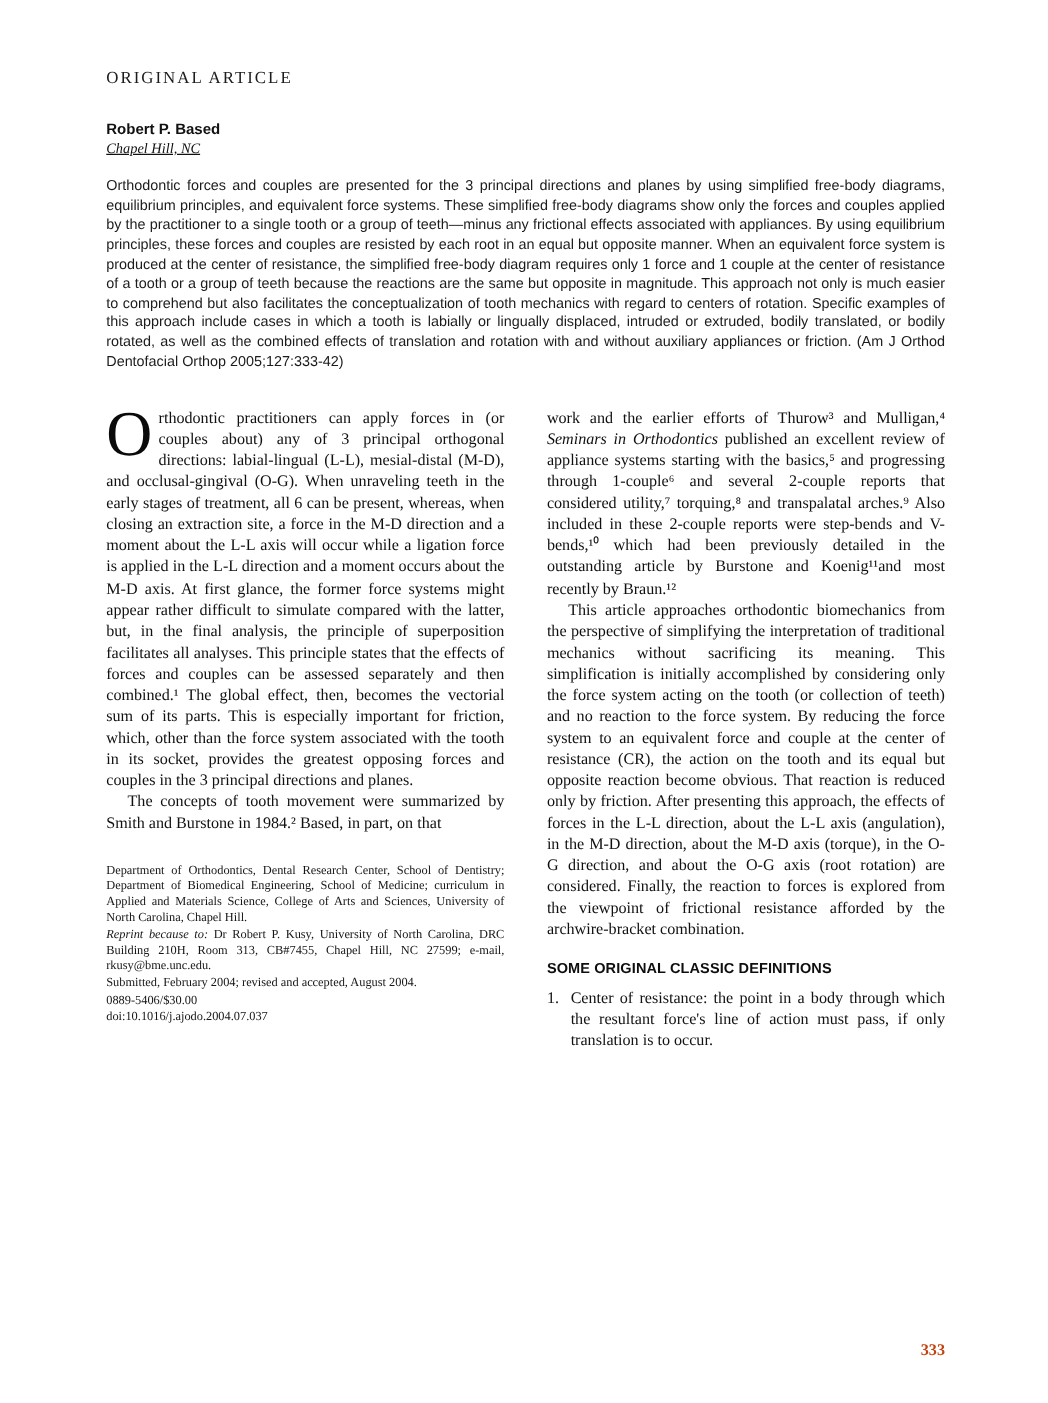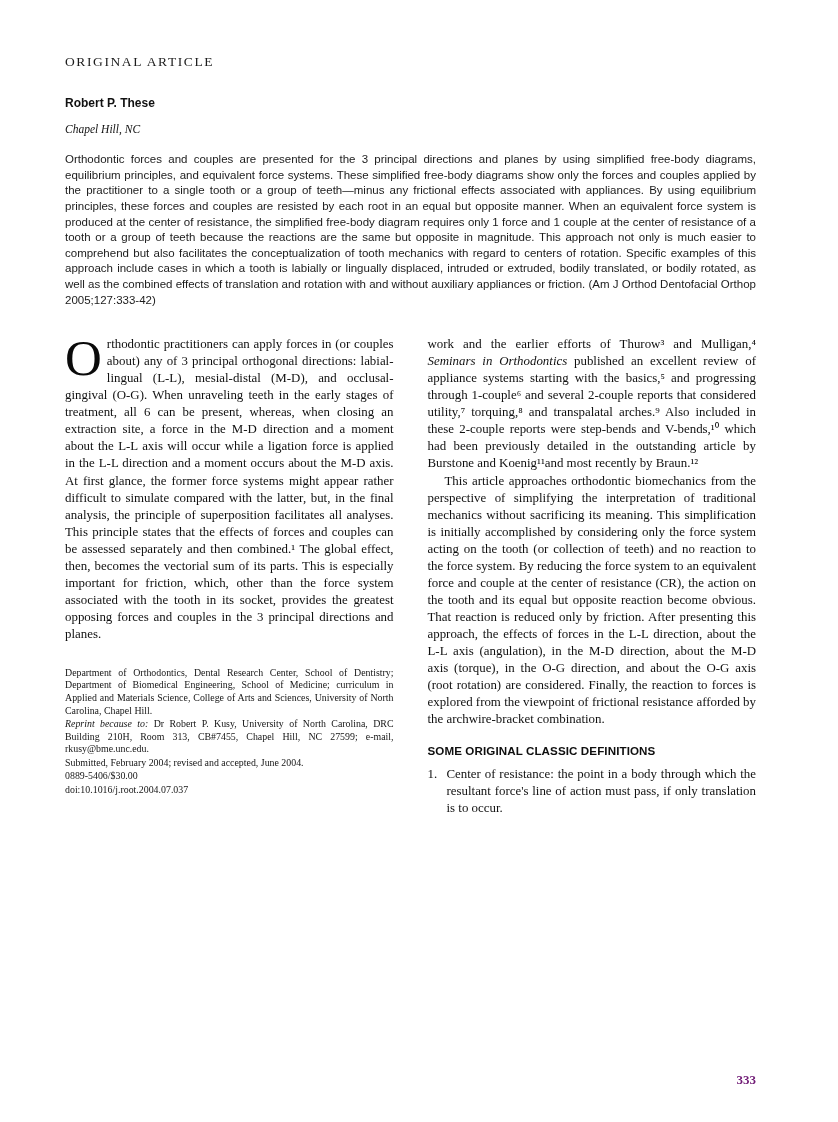--- a/index.html
+++ b/index.html
@@ -8,21 +8,21 @@
     width: 838px;
     height: 1122px;
     overflow: hidden;
     font-family: "Liberation Serif", serif;
   }
   .page {
     position: relative;
     width: 838px;
     height: 1122px;
     background: #ffffff;
-    padding: 54px 82px 0 65px;
+    padding: 54px 82px 0 85px;
     color: #121212;
   }
   .kicker {
     font-family: "Liberation Serif", serif;
     font-size: 13.5px;
     letter-spacing: 1.6px;
     color: #1c1c1c;
   }
   .title {
     margin-top: 42px;
@@ -34,24 +34,25 @@
     color: #0a0a0a;
   }
   .author {
     margin-top: 26px;
     font-family: "Liberation Sans", sans-serif;
     font-weight: 700;
     font-size: 12px;
     color: #111;
   }
   .affiliation {
-    margin-top: 13px;
+    margin-top: 3px;
     font-style: italic;
     font-size: 11.5px;
     color: #111;
+    text-decoration: underline;
   }
   .abstract {
     margin-top: 17px;
     font-family: "Liberation Sans", sans-serif;
     font-size: 11.5px;
     line-height: 1.36;
     text-align: justify;
     color: #1b1b1b;
   }
   .columns {
@@ -108,47 +109,48 @@
     font-size: 12.9px;
     line-height: 1.32;
     text-align: justify;
   }
   .page-number {
     position: absolute;
     top: 1072px;
     right: 82px;
     font-weight: 700;
     font-size: 13px;
-    color: #701a75;
+    color: #c2410c;
   }
 </style>
 </head>
 <body>
 
 <div class="page">
 
   <header>
     <div class="kicker">ORIGINAL ARTICLE</div>
-    <div class="author">Robert P. These</div>
+    <div class="author">Robert P. Based</div>
     <div class="affiliation">Chapel Hill, NC</div>
   </header>
 
   <p class="abstract">Orthodontic forces and couples are presented for the 3 principal directions and planes by using simplified free-body diagrams, equilibrium principles, and equivalent force systems. These simplified free-body diagrams show only the forces and couples applied by the practitioner to a single tooth or a group of teeth—minus any frictional effects associated with appliances. By using equilibrium principles, these forces and couples are resisted by each root in an equal but opposite manner. When an equivalent force system is produced at the center of resistance, the simplified free-body diagram requires only 1 force and 1 couple at the center of resistance of a tooth or a group of teeth because the reactions are the same but opposite in magnitude. This approach not only is much easier to comprehend but also facilitates the conceptualization of tooth mechanics with regard to centers of rotation. Specific examples of this approach include cases in which a tooth is labially or lingually displaced, intruded or extruded, bodily translated, or bodily rotated, as well as the combined effects of translation and rotation with and without auxiliary appliances or friction. (Am J Orthod Dentofacial Orthop 2005;127:333-42)</p>
 
   <div class="columns">
 
     <section class="col">
       <p class="body-para"><span class="dropcap">O</span><span>rthodontic practitioners can apply forces in (or couples about) any of 3 principal orthogonal directions: labial-lingual (L-L), mesial-distal (M-D), and occlusal-gingival (O-G). When unraveling teeth in the early stages of treatment, all 6 can be present, whereas, when closing an extraction site, a force in the M-D direction and a moment about the L-L axis will occur while a ligation force is applied in the L-L direction and a moment occurs about the M-D axis. At first glance, the former force systems might appear rather difficult to simulate compared with the latter, but, in the final analysis, the principle of superposition facilitates all analyses. This principle states that the effects of forces and couples can be assessed separately and then combined.¹ The global effect, then, becomes the vectorial sum of its parts. This is especially important for friction, which, other than the force system associated with the tooth in its socket, provides the greatest opposing forces and couples in the 3 principal directions and planes.</span></p>
+      <p class="body-para indent">The concepts of tooth movement were summarized by Smith and Burstone in 1984.² Based, in part, on that</p>
 
       <div class="footnotes">
         <p class="footnote">Department of Orthodontics, Dental Research Center, School of Dentistry; Department of Biomedical Engineering, School of Medicine; curriculum in Applied and Materials Science, College of Arts and Sciences, University of North Carolina, Chapel Hill.</p>
         <p class="footnote"><em>Reprint because to:</em><span> Dr Robert P. Kusy, University of North Carolina, DRC Building 210H, Room 313, CB#7455, Chapel Hill, NC 27599; e-mail, rkusy@bme.unc.edu.</span></p>
-        <p class="footnote">Submitted, February 2004; revised and accepted, June 2004.</p>
+        <p class="footnote">Submitted, February 2004; revised and accepted, August 2004.</p>
         <p class="footnote">0889-5406/$30.00</p>
-        <p class="footnote">doi:10.1016/j.root.2004.07.037</p>
+        <p class="footnote">doi:10.1016/j.ajodo.2004.07.037</p>
       </div>
     </section>
 
     <section class="col">
       <p class="body-para"><span>work and the earlier efforts of Thurow³ and Mulligan,⁴ </span><em class="journal-name">Seminars in Orthodontics</em><span> published an excellent review of appliance systems starting with the basics,⁵ and progressing through 1-couple⁶ and several 2-couple reports that considered utility,⁷ torquing,⁸ and transpalatal arches.⁹ Also included in these 2-couple reports were step-bends and V-bends,¹⁰ which had been previously detailed in the outstanding article by Burstone and Koenig¹¹and most recently by Braun.¹²</span></p>
       <p class="body-para indent">This article approaches orthodontic biomechanics from the perspective of simplifying the interpretation of traditional mechanics without sacrificing its meaning. This simplification is initially accomplished by considering only the force system acting on the tooth (or collection of teeth) and no reaction to the force system. By reducing the force system to an equivalent force and couple at the center of resistance (CR), the action on the tooth and its equal but opposite reaction become obvious. That reaction is reduced only by friction. After presenting this approach, the effects of forces in the L-L direction, about the L-L axis (angulation), in the M-D direction, about the M-D axis (torque), in the O-G direction, and about the O-G axis (root rotation) are considered. Finally, the reaction to forces is explored from the viewpoint of frictional resistance afforded by the archwire-bracket combination.</p>
 
       <h2 class="section-heading">SOME ORIGINAL CLASSIC DEFINITIONS</h2>
 
       <div class="def-item">

